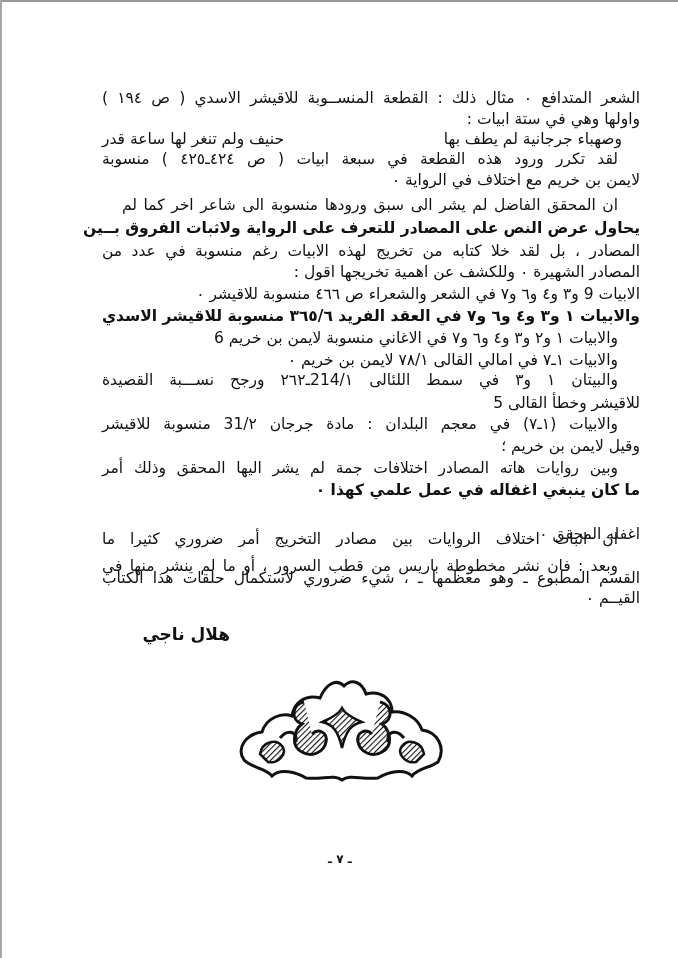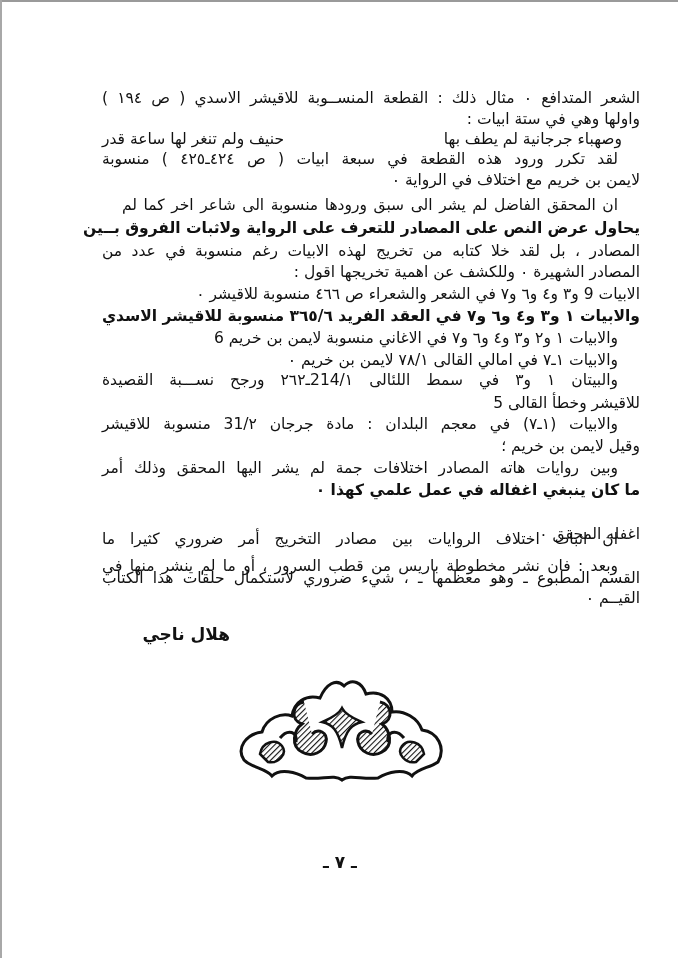--- a/index.html
+++ b/index.html
@@ -23,21 +23,21 @@
     .verse-left { position: absolute; left: 0; }
     .verse-right { position: absolute; right: 0; }
     .signature {
       position: absolute; top: 588px; right: 448px; font-size: 17px; font-weight: bold; direction: rtl;
       white-space: nowrap;
       margin-top: 36px;
     }
     .ornament { position: absolute; left: 232px; top: 668px; width: 220px; height: 118px; }
     .page-number {
       position: absolute; top: 852px; left: 300px; width: 80px; text-align: center;
-      font-size: 17px; font-weight: bold; letter-spacing: 6px; direction: rtl;
+      font-size: 12px; font-weight: bold; letter-spacing: 6px; direction: rtl;
     }
   </style>
 </head>
 <body>
 
 <div class="page-edge-top"></div>
 <div class="page-edge-left"></div>
 
 <div class="text-block">
   <div class="line justify" style="top:4px">الشعر المتدافع ٠ مثال ذلك : القطعة المنســوبة للاقيشر الاسدي ( ص ١٩٤ )</div>

